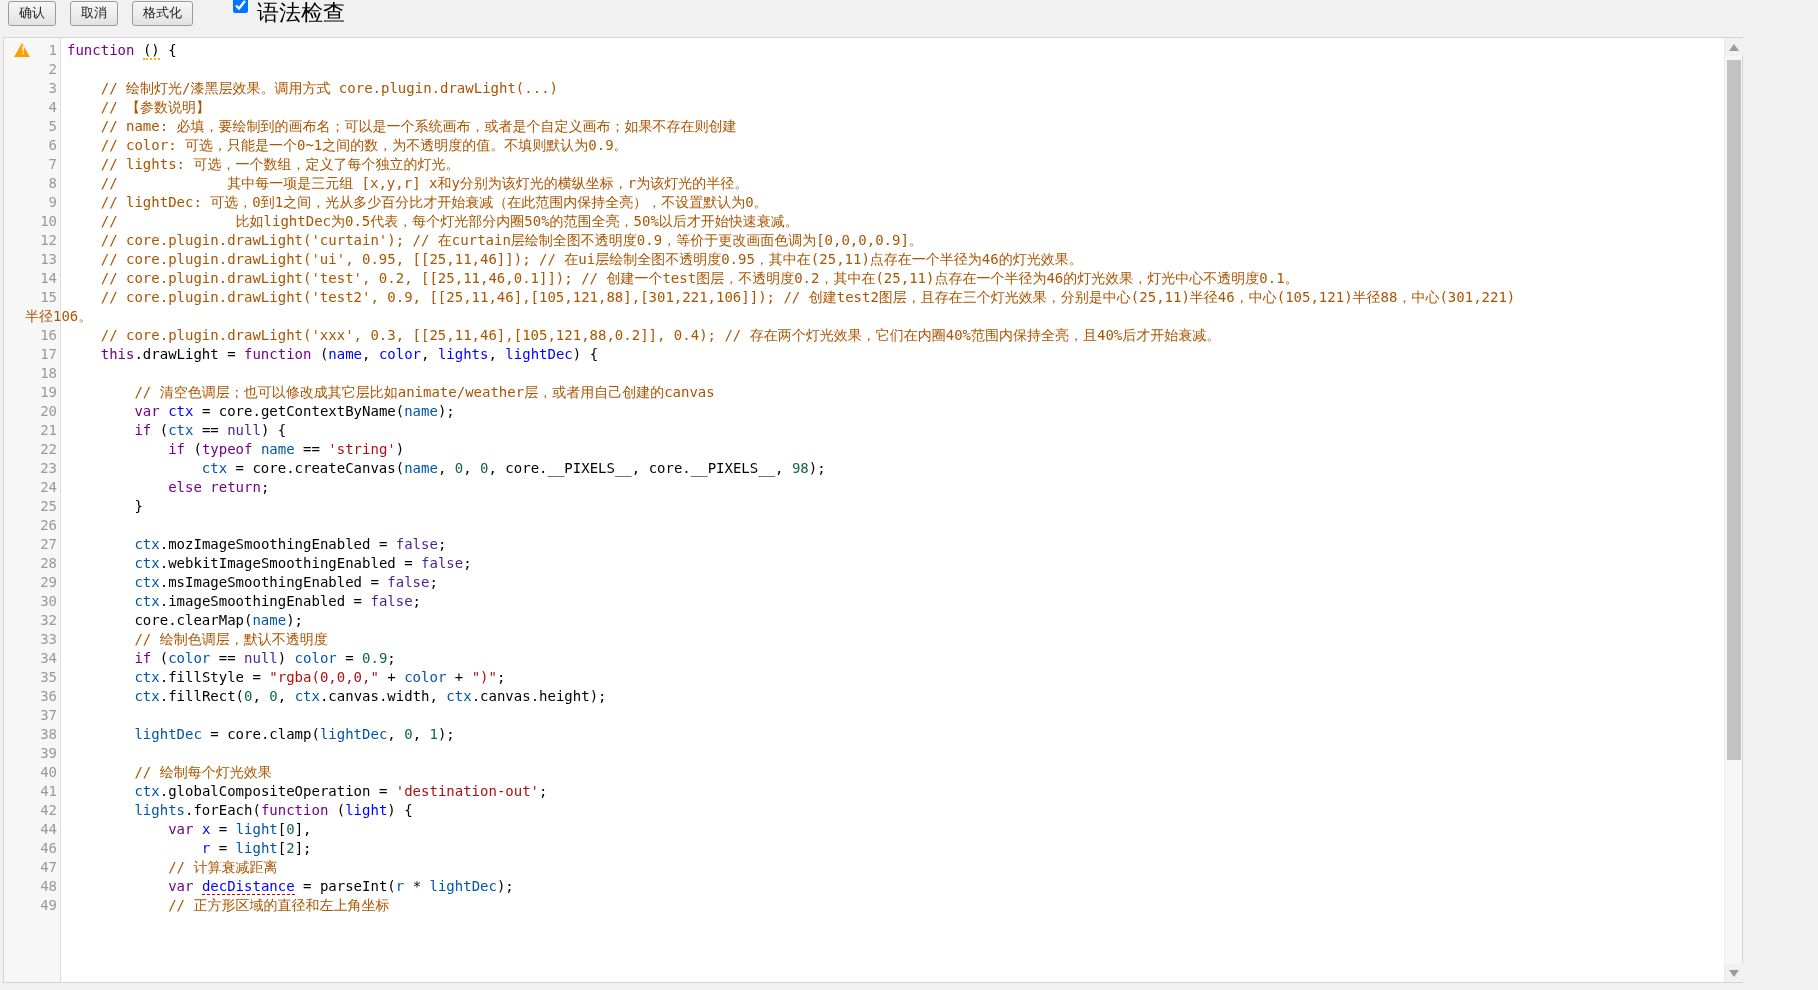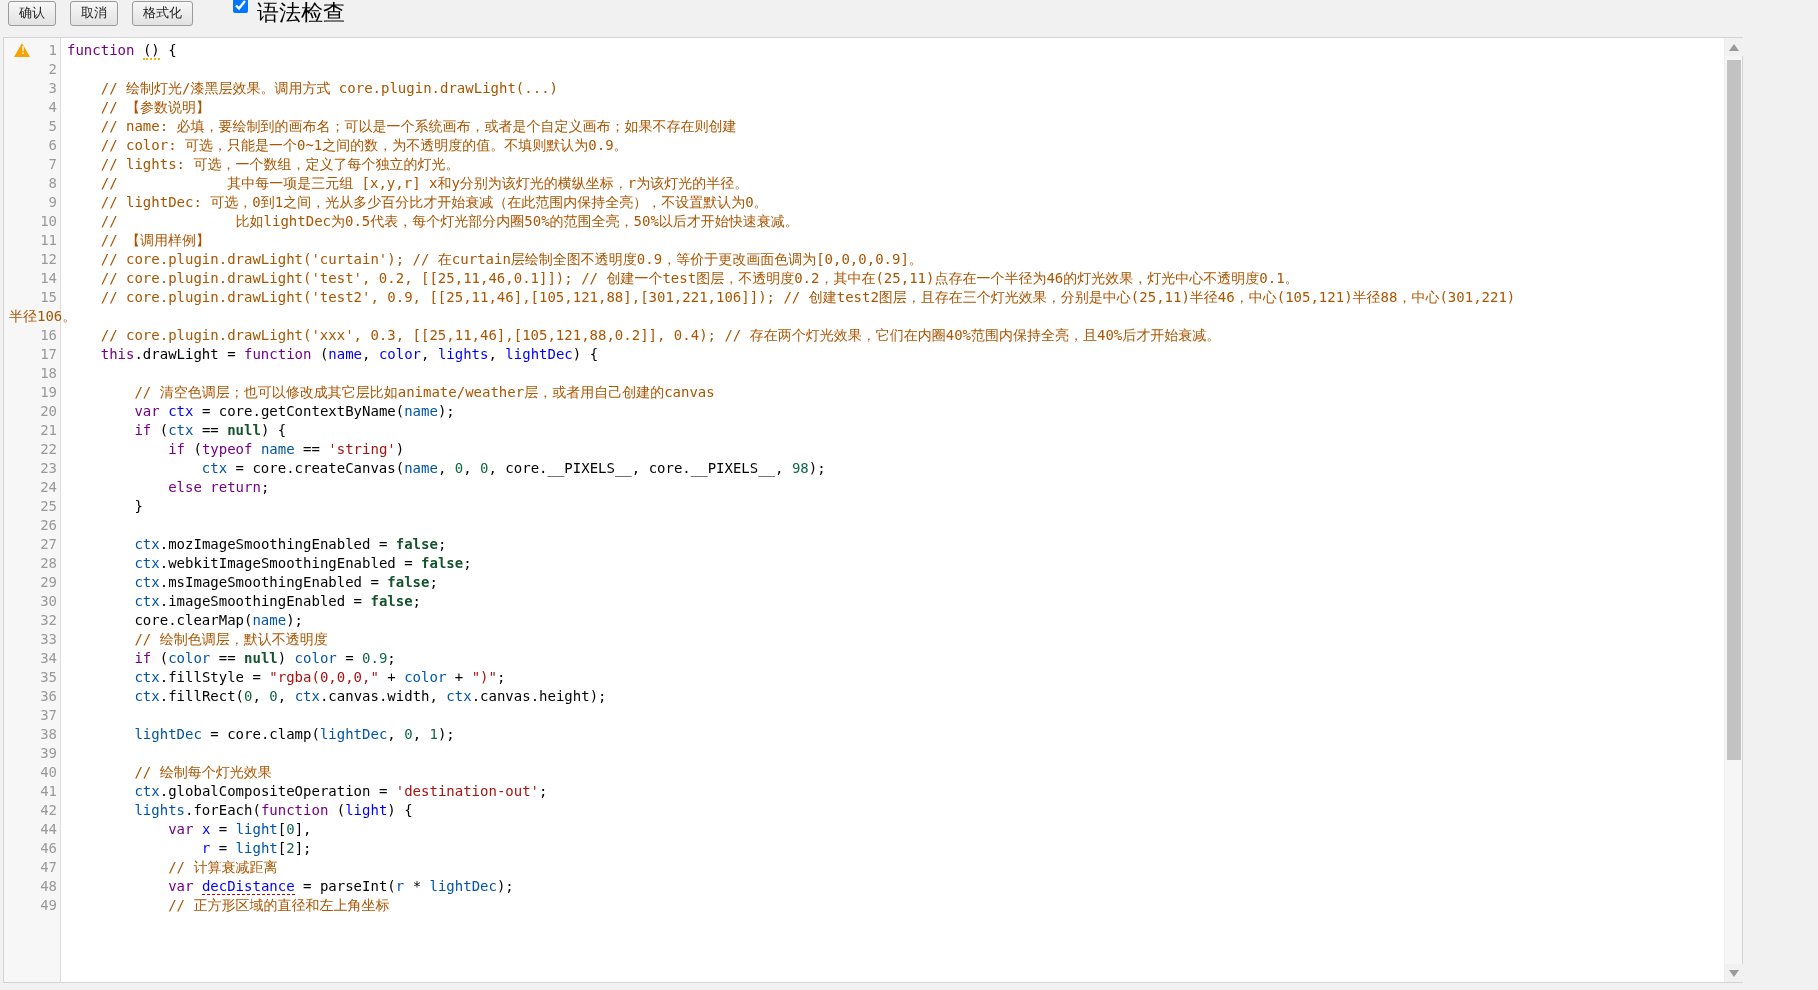--- a/index.html
+++ b/index.html
@@ -22,31 +22,31 @@
   .cm-scroll { position:absolute; left:0; top:0; right:18px; bottom:0; overflow:hidden; }
   .cm-gutter { position:absolute; left:0; top:0; bottom:0; width:57px;
                background:#f7f7f7; border-right:1px solid #ddd; }
   .cm-lines { position:absolute; left:0; top:3px; right:0; }
   .cm-row { position:relative; height:19px; line-height:19px;
             font-family:"DejaVu Sans Mono","Liberation Mono",monospace; font-size:14px; }
   .cm-num { position:absolute; left:0; top:0; width:53px; text-align:right;
             color:#999; font-size:14px; }
   .cm-marker { position:absolute; left:10px; top:2px; width:16px; height:15px; }
   .cm-code { display:block; padding-left:63px; white-space:pre; color:#000; }
-  .cm-row.wrap .cm-code { padding-left:5px; }
+  .cm-row.wrap .cm-code { padding-left:5px;margin-left:16px; }
 
   
   .pl  { color:#000; }
   .co  { color:#a50; }
   .kw  { color:#708; }
   .def { color:#00f; }
   .v2  { color:#05a; }
   .num { color:#164; }
   .str { color:#a11; }
-  .atom{ color:#14532d;font-weight:bold; }
+  .atom{ color:#4c1d95; }
   .lint { border-bottom:2px dotted #f2b700; }
   .deflint { color:#00f; border-bottom:1px dashed #c00; }
 
   
   .warn-tri { width:0; height:0; border-left:8px solid transparent;
               border-right:8px solid transparent; border-bottom:14px solid #f5a300;
               position:relative; }
   .warn-tri:after { content:"!"; position:absolute; left:-2px; top:1px;
                     font-size:10px; font-weight:bold; color:#fff; line-height:13px; }
 
@@ -117,26 +117,26 @@
         </div>
         <div class="cm-row">
           <span class="cm-num">9</span>
           <span class="cm-code"><span class="co">    // lightDec: 可选，0到1之间，光从多少百分比才开始衰减（在此范围内保持全亮），不设置默认为0。</span></span>
         </div>
         <div class="cm-row">
           <span class="cm-num">10</span>
           <span class="cm-code"><span class="co">    //              比如lightDec为0.5代表，每个灯光部分内圈50%的范围全亮，50%以后才开始快速衰减。</span></span>
         </div>
         <div class="cm-row">
-          <span class="cm-num">11</span>
-          <span class="cm-code"><span class="co">    // 【调用样例】</span></span>
-        </div>
-        <div class="cm-row">
           <span class="cm-num">12</span>
           <span class="cm-code"><span class="co">    // core.plugin.drawLight('curtain'); // 在curtain层绘制全图不透明度0.9，等价于更改画面色调为[0,0,0,0.9]。</span></span>
+        </div>
+        <div class="cm-row">
+          <span class="cm-num">13</span>
+          <span class="cm-code"><span class="co">    // core.plugin.drawLight('ui', 0.95, [[25,11,46]]); // 在ui层绘制全图不透明度0.95，其中在(25,11)点存在一个半径为46的灯光效果。</span></span>
         </div>
         <div class="cm-row">
           <span class="cm-num">14</span>
           <span class="cm-code"><span class="co">    // core.plugin.drawLight('test', 0.2, [[25,11,46,0.1]]); // 创建一个test图层，不透明度0.2，其中在(25,11)点存在一个半径为46的灯光效果，灯光中心不透明度0.1。</span></span>
         </div>
         <div class="cm-row">
           <span class="cm-num">15</span>
           <span class="cm-code"><span class="co">    // core.plugin.drawLight('test2', 0.9, [[25,11,46],[105,121,88],[301,221,106]]); // 创建test2图层，且存在三个灯光效果，分别是中心(25,11)半径46，中心(105,121)半径88，中心(301,221)</span></span>
         </div>
         <div class="cm-row wrap">

